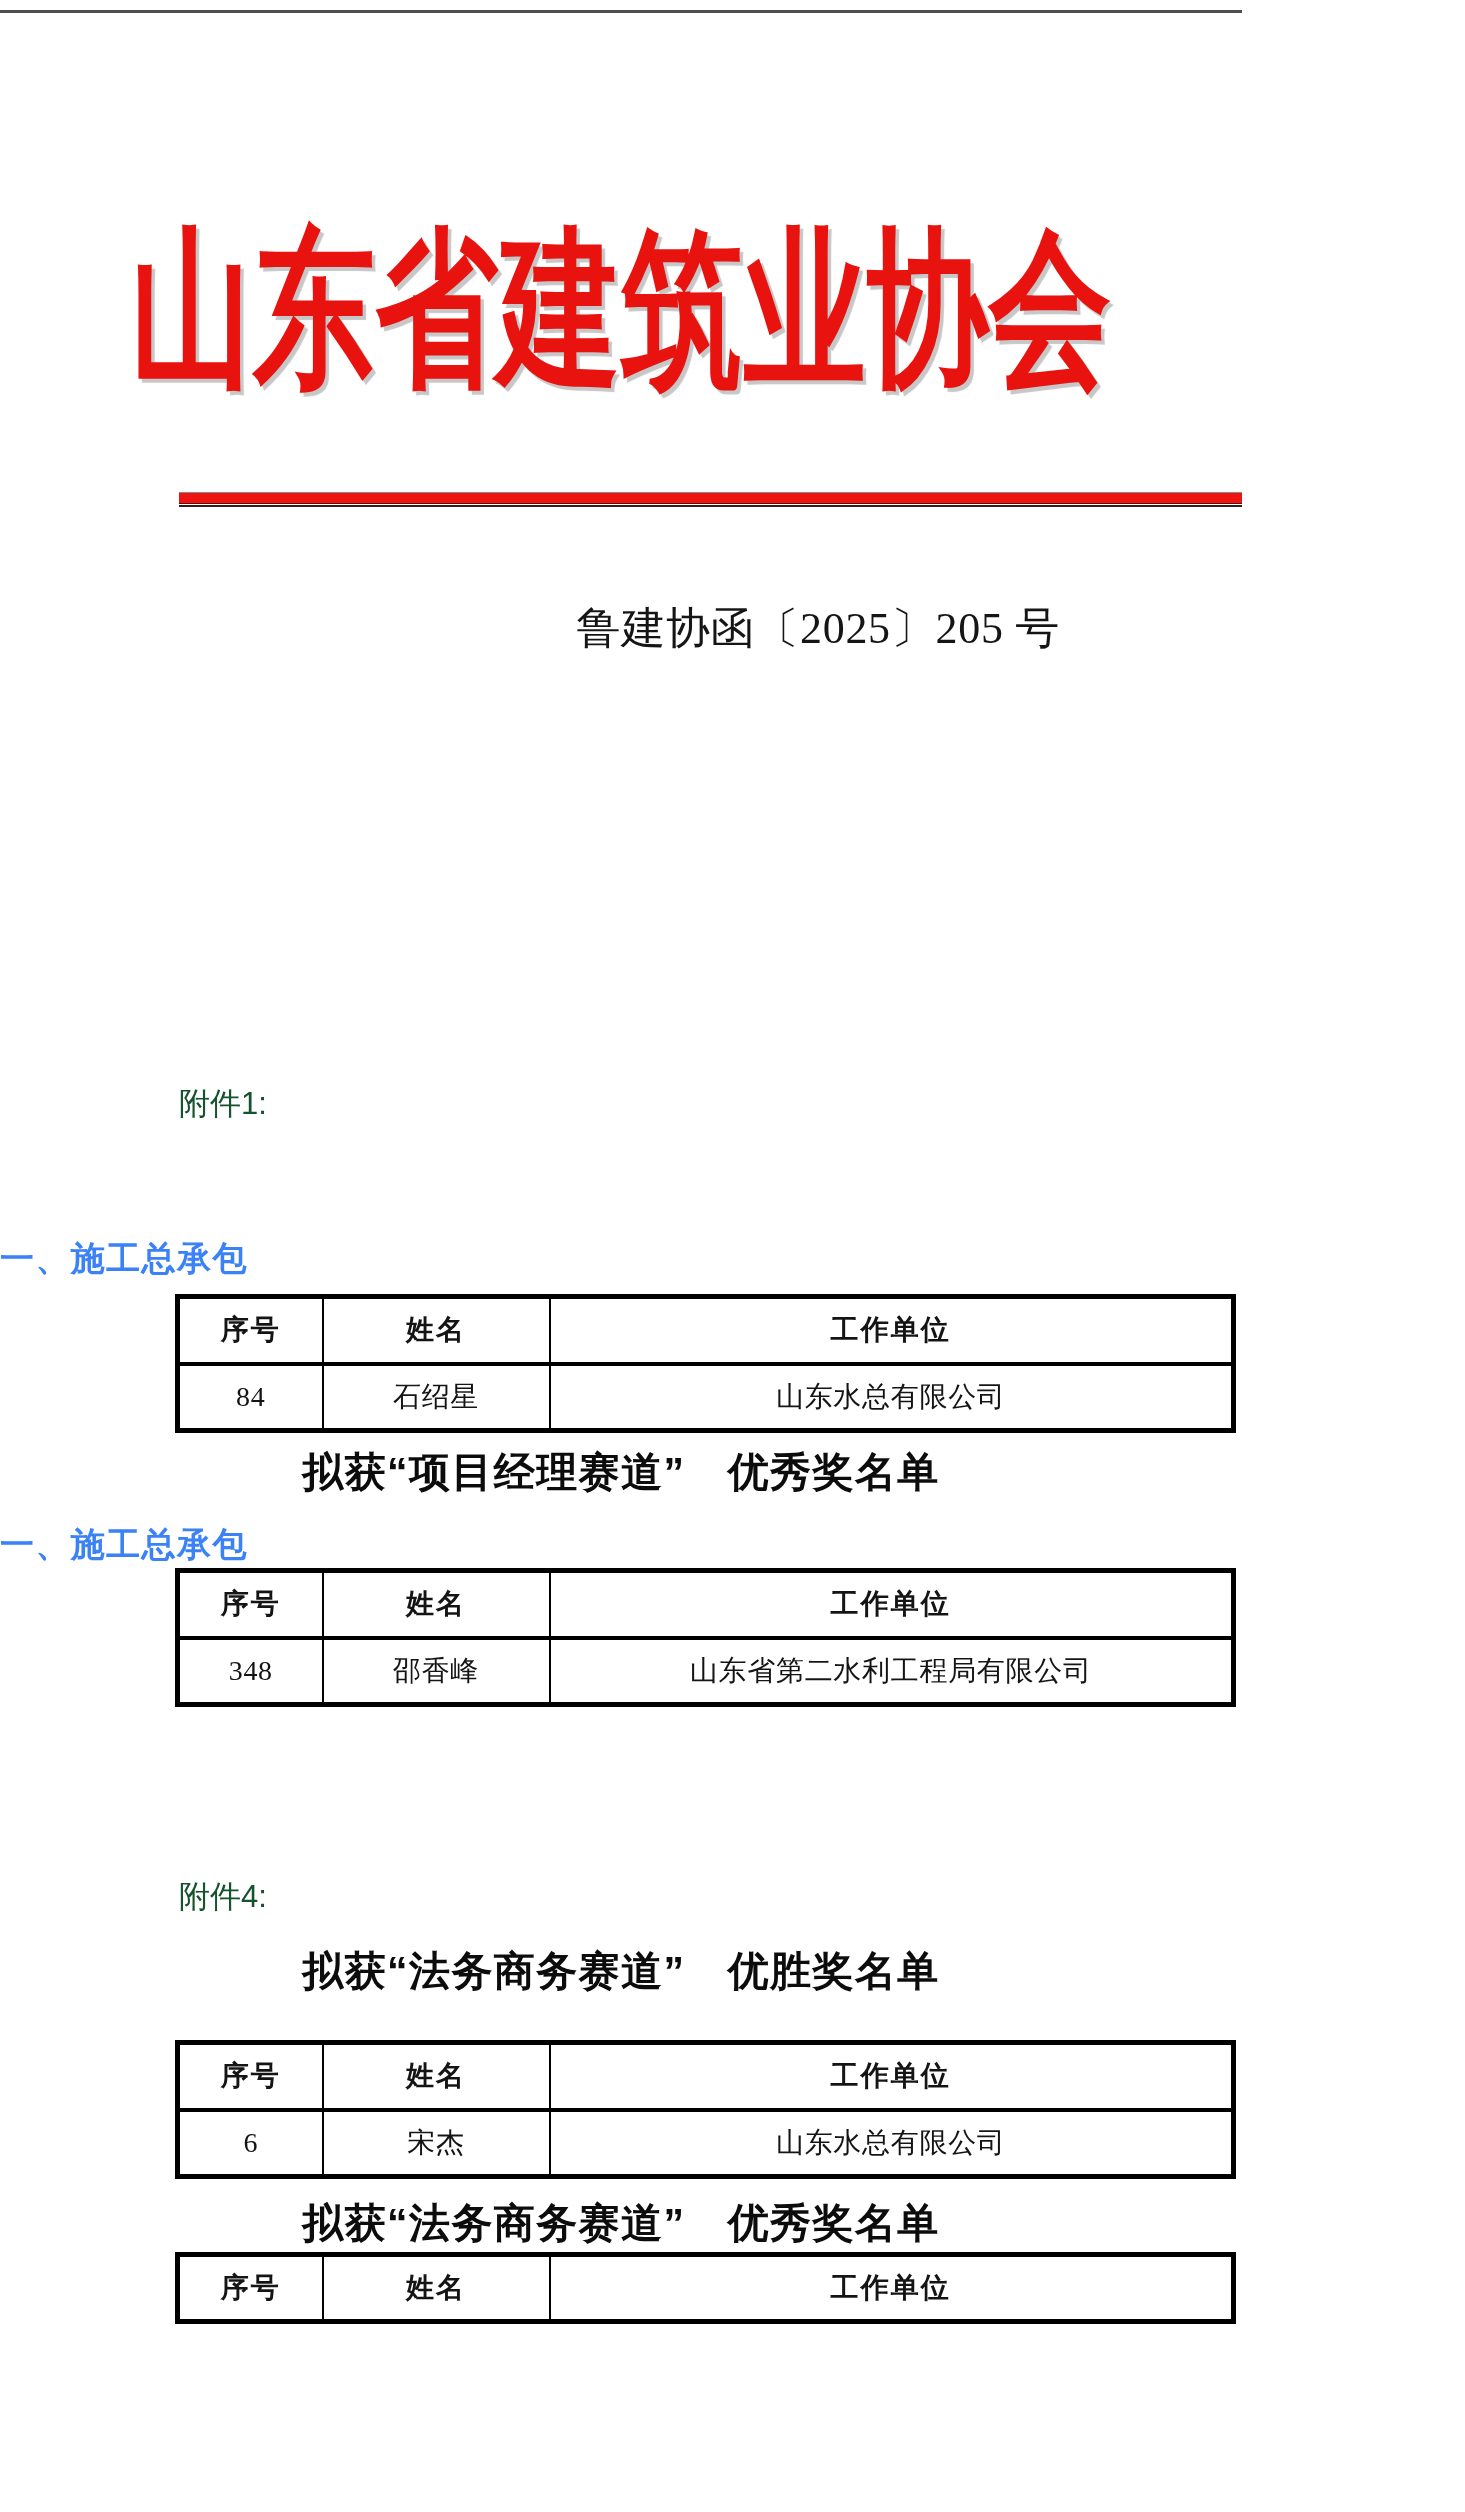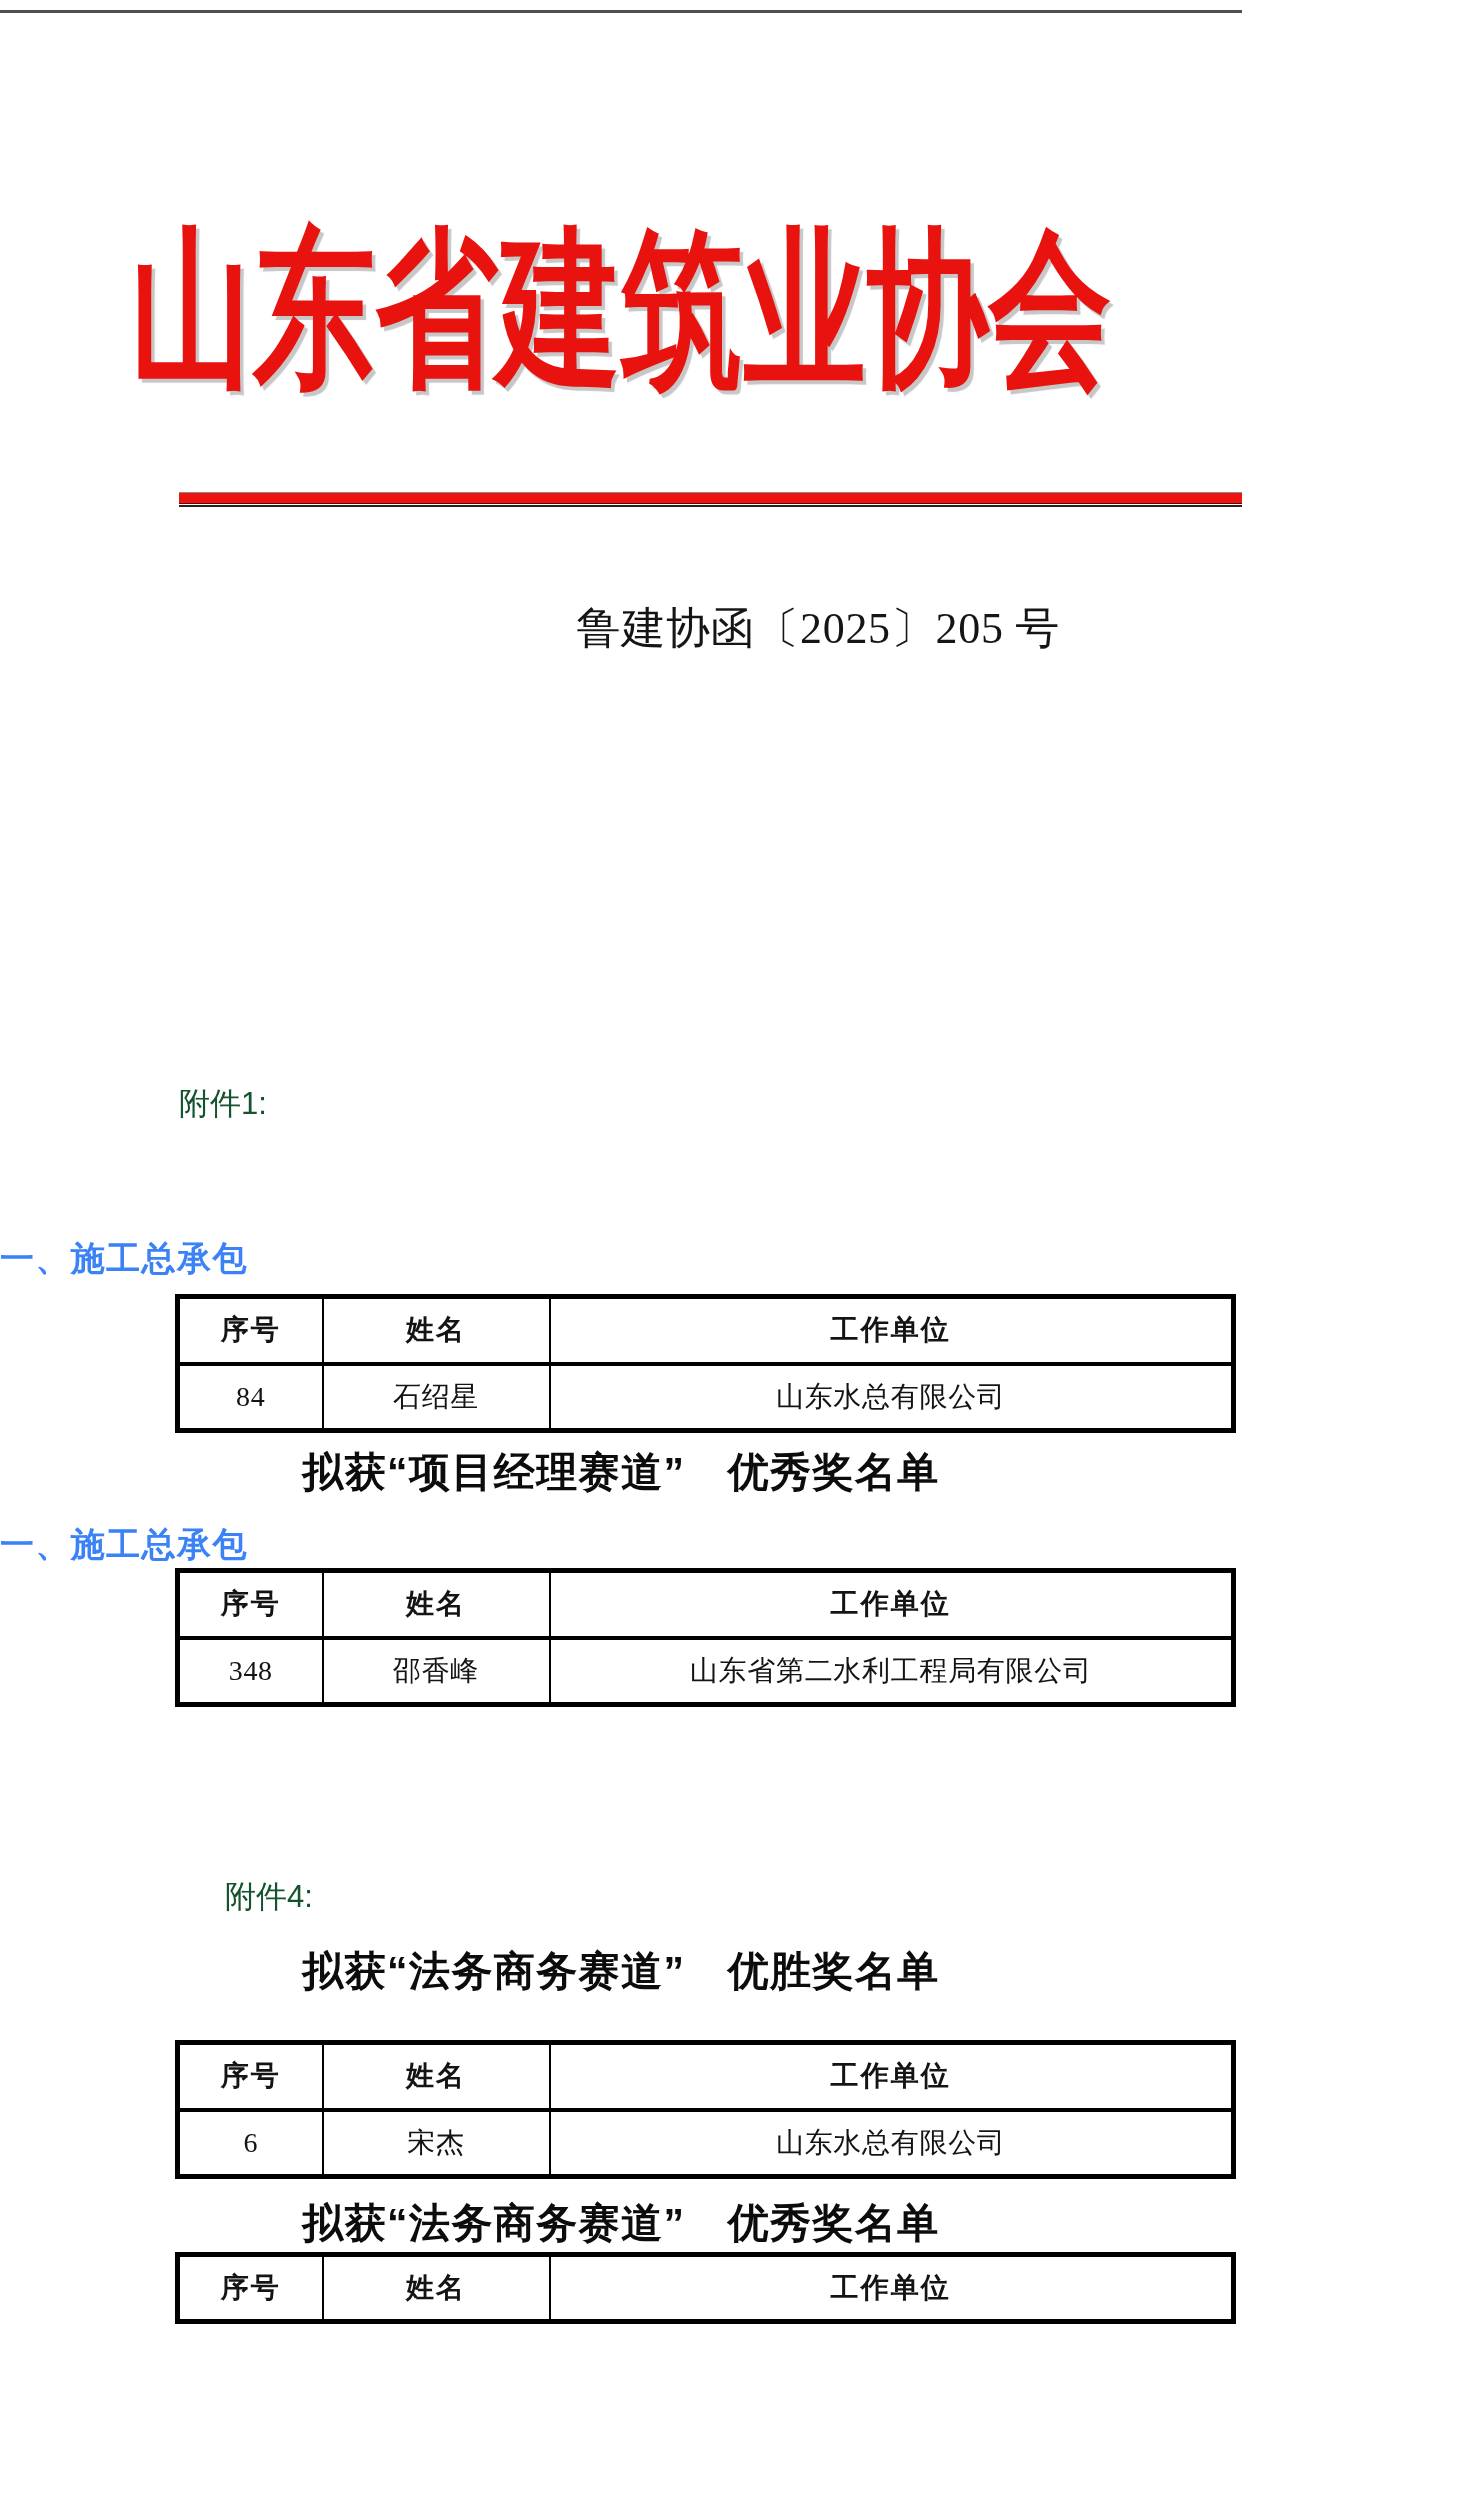--- a/index.html
+++ b/index.html
@@ -41,21 +41,21 @@
     font-family:"Liberation Sans", sans-serif; font-weight:bold;
     font-size:45px; color:#0d0d0d; letter-spacing:1.4px;
   }
   #main-title .line + .line { margin-top:37px; }
 
   .attachment-label {
     position:absolute; left:179px; font-size:31px; color:#14532d;
     font-family:"Liberation Sans", sans-serif; font-weight:500;
   }
   #att1 { top:1083px; }
-  #att4 { top:1876px;margin-left:46px; }
+  #att4 { top:1876px; }
 
   .section-heading {
     position:absolute; left:0; width:100%; text-align:center;
     font-family:"Liberation Sans", sans-serif; font-weight:bold;
     font-size:41px; color:#0c0c0c; letter-spacing:1.4px; white-space:nowrap;
   }
   #h1 { top:1135px; }
   #h2 { top:1445px; }
   #h3 { top:1944px; }
   #h4 { top:2196px; }

